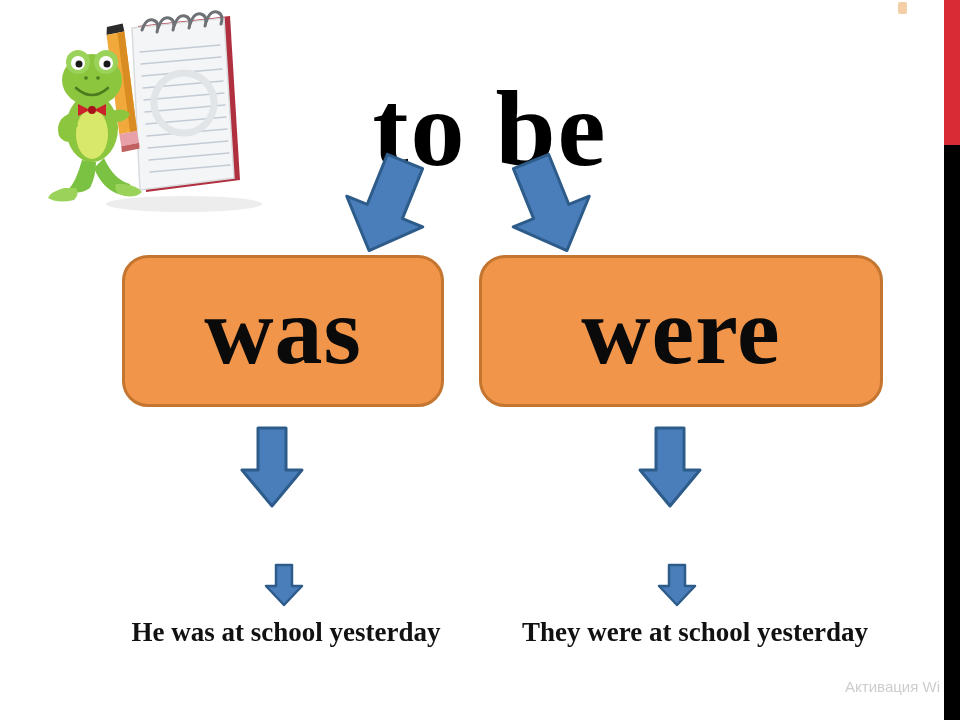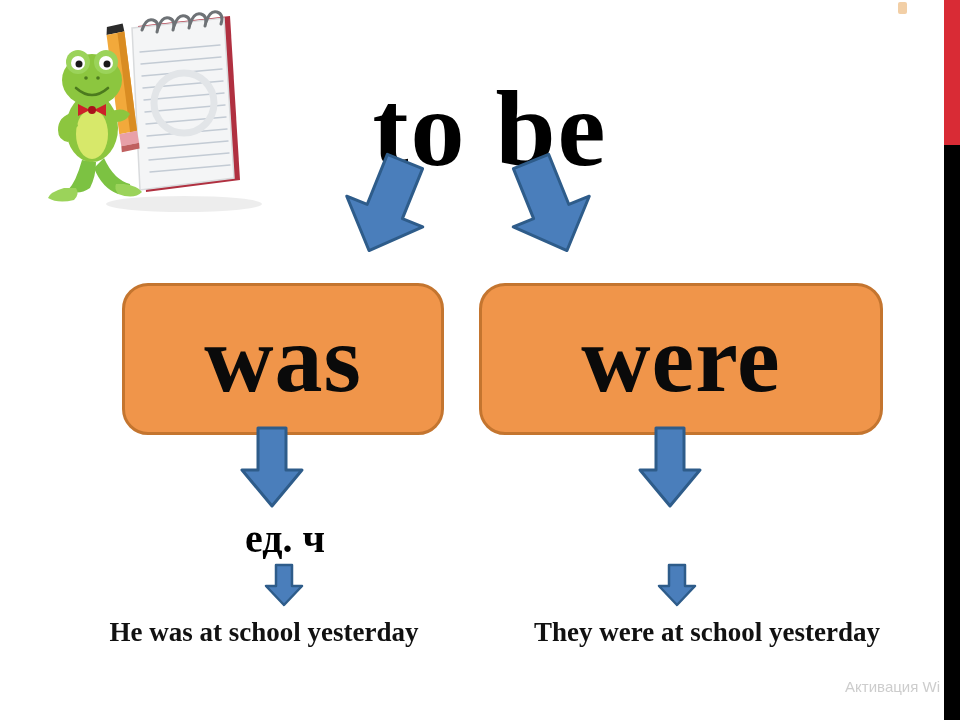--- a/index.html
+++ b/index.html
@@ -82,21 +82,20 @@
     position: absolute;
     top: 255px;
     height: 152px;
     background: #F0954A;
     border: 3px solid #C4752F;
     border-radius: 26px;
     box-sizing: border-box;
     display: flex;
     align-items: center;
     justify-content: center;
-    margin-top: 28px;
   }
   .word-box .word {
     font-family: "Liberation Serif", serif;
     font-weight: bold;
     font-size: 96px;
     line-height: 1;
     color: #0a0a0a;
     letter-spacing: 1px;
   }
   #box-was  { left: 122px; width: 322px; }
@@ -122,22 +121,22 @@
     position: absolute;
     top: 618px;
     font-family: "Liberation Serif", serif;
     font-weight: bold;
     font-size: 27px;
     line-height: 1.1;
     color: #111111;
     text-align: center;
     white-space: nowrap;
   }
-  #sent-sg { left: 44px;  width: 440px; }
-  #sent-pl { left: 472px; width: 470px; }
+  #sent-sg { left: 66px;  width: 440px; }
+  #sent-pl { left: 460px; width: 470px; }
 
   
   .arrow { position: absolute; }
   #arrow-tilt-left  { left: 332px; top: 152px; width: 110px; height: 108px; }
   #arrow-tilt-right { left: 494px; top: 152px; width: 110px; height: 108px; }
   #arrow-down-sg    { left: 236px; top: 424px; width: 72px;  height: 86px; }
   #arrow-down-pl    { left: 634px; top: 424px; width: 72px;  height: 86px; }
   #arrow-mini-sg    { left: 262px; top: 562px; width: 44px;  height: 46px; }
   #arrow-mini-pl    { left: 655px; top: 562px; width: 44px;  height: 46px; }
 
@@ -276,21 +275,20 @@
     <svg viewBox="0 0 72 86" width="72" height="86" aria-hidden="true">
       <path d="M22 4 L50 4 L50 46 L66 46 L36 82 L6 46 L22 46 Z" fill="#4A7EBB" stroke="#2E5C8A" stroke-width="3" stroke-linejoin="round"></path>
     </svg>
   </div>
   <div class="arrow" id="arrow-down-pl">
     <svg viewBox="0 0 72 86" width="72" height="86" aria-hidden="true">
       <path d="M22 4 L50 4 L50 46 L66 46 L36 82 L6 46 L22 46 Z" fill="#4A7EBB" stroke="#2E5C8A" stroke-width="3" stroke-linejoin="round"></path>
     </svg>
   </div>
 
-  <div class="number-label" id="label-sg">ед. ч</div>
 
   <div class="arrow" id="arrow-mini-sg">
     <svg viewBox="0 0 44 46" width="44" height="46" aria-hidden="true">
       <path d="M14 3 L30 3 L30 24 L40 24 L22 43 L4 24 L14 24 Z" fill="#4A7EBB" stroke="#2E5C8A" stroke-width="2.5" stroke-linejoin="round"></path>
     </svg>
   </div>
   <div class="arrow" id="arrow-mini-pl">
     <svg viewBox="0 0 44 46" width="44" height="46" aria-hidden="true">
       <path d="M14 3 L30 3 L30 24 L40 24 L22 43 L4 24 L14 24 Z" fill="#4A7EBB" stroke="#2E5C8A" stroke-width="2.5" stroke-linejoin="round"></path>
     </svg>

